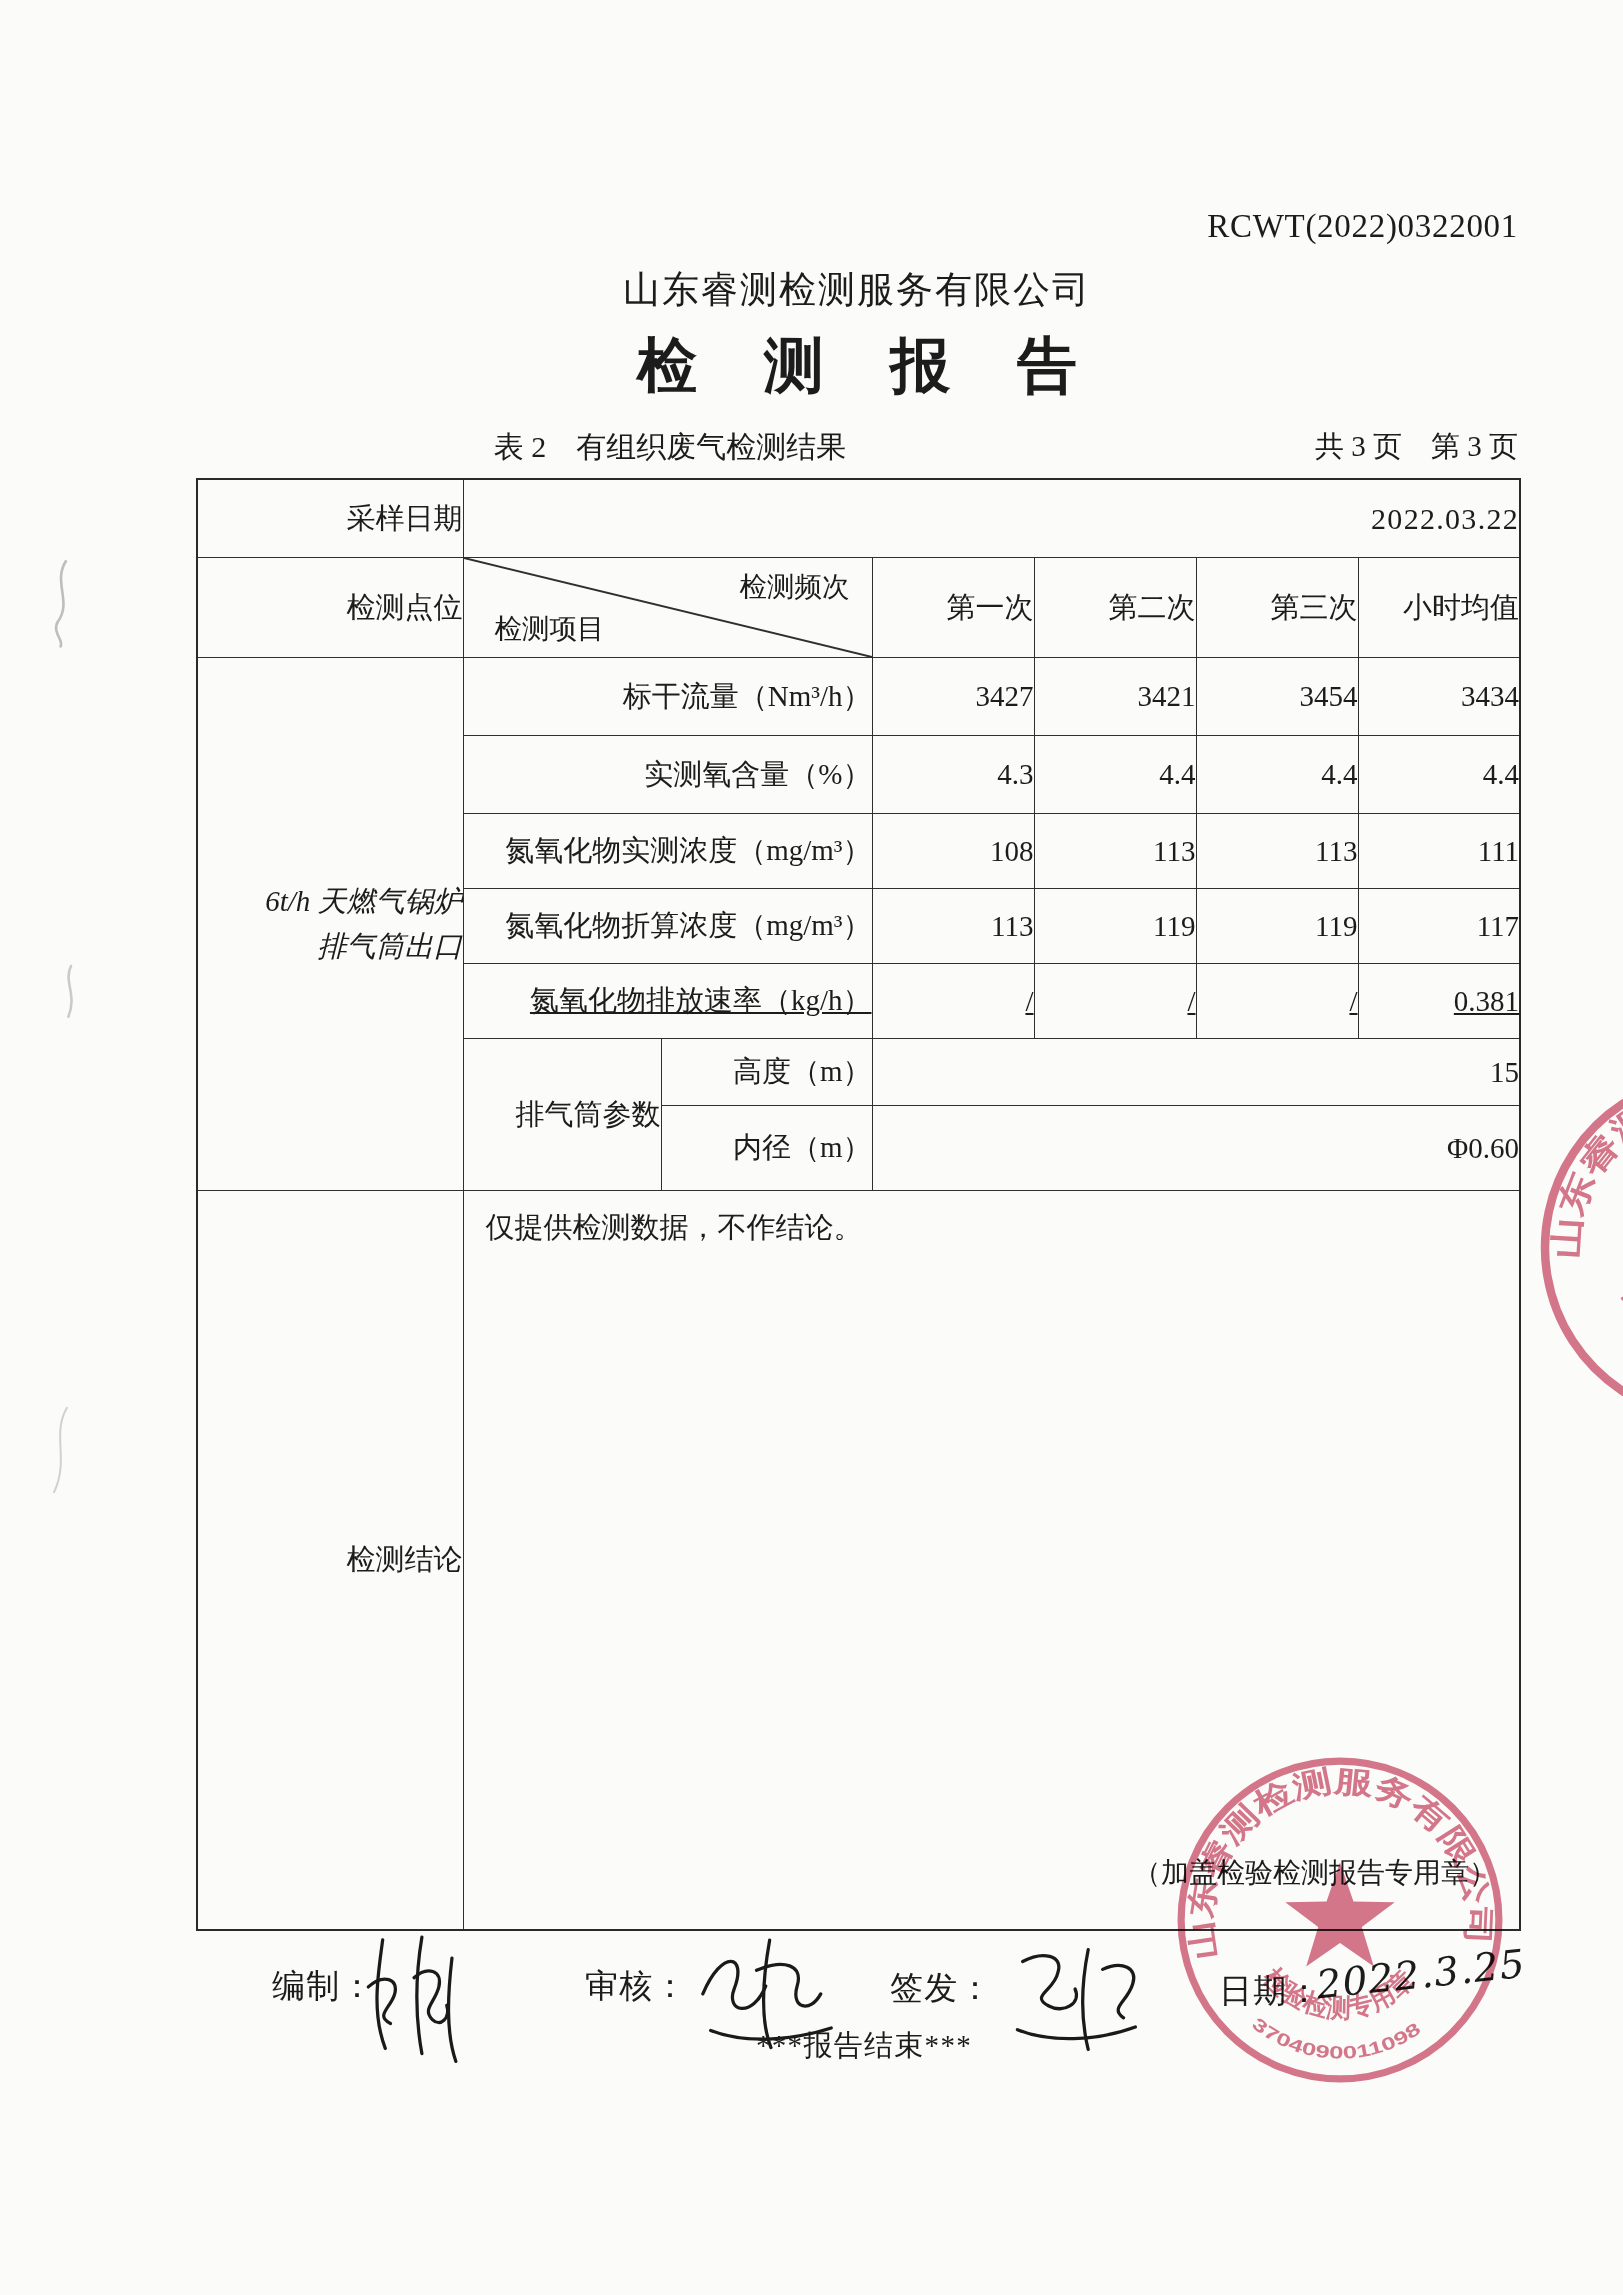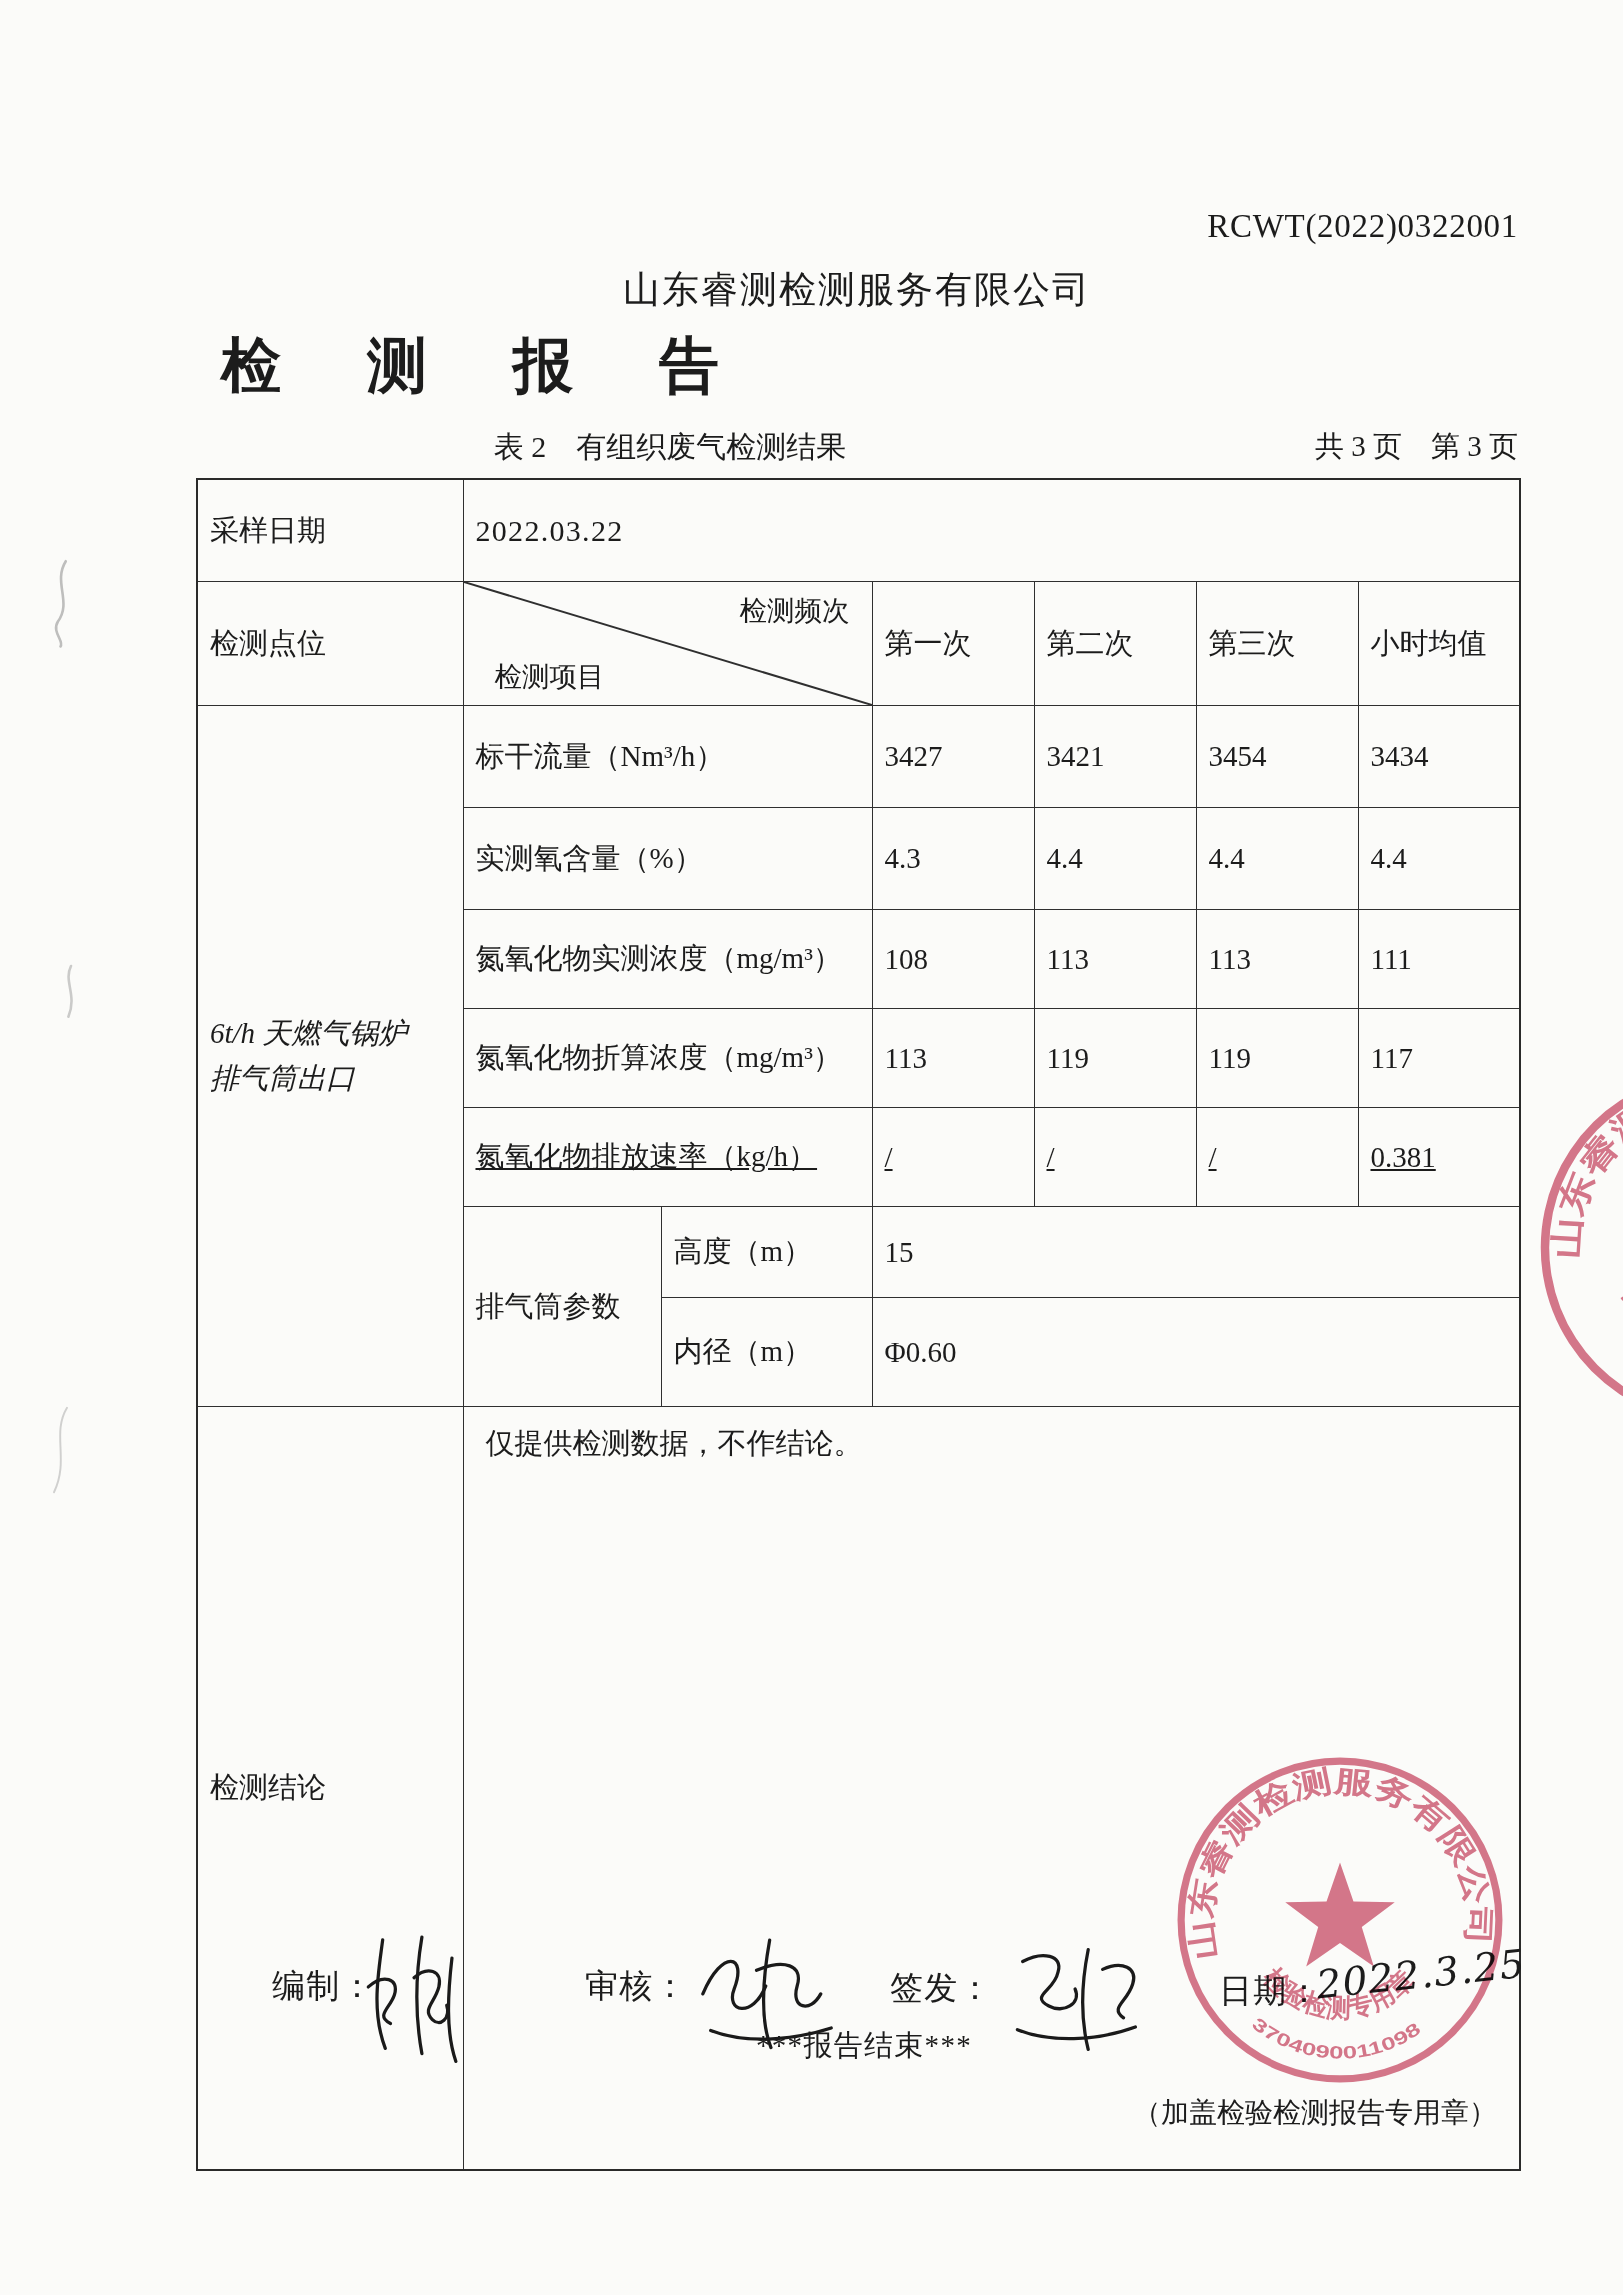--- a/index.html
+++ b/index.html
@@ -15,22 +15,22 @@
   
   .report-no{
     top:208px; right:105px; text-align:right;
     font-size:33px; letter-spacing:0.7px;
   }
   .company{
     top:265px; left:196px; width:1322px; text-align:center;
     font-size:37px; letter-spacing:2px;
   }
   .title{
-    top:326px; left:196px; width:1322px; 
-    font-family:Liberation Mono, monospace;
+    top:326px; left:196px; width:1322px; text-align:center;
+    font-family:Liberation Sans, sans-serif;
     font-weight:bold; font-size:60px; letter-spacing:25px;
     text-indent:25px;
   }
   .subtitle{
     top:427px; left:212px; width:916px; text-align:center;
     font-size:30px;
   }
   .pagination{
     top:427px; right:105px; text-align:center;
     font-size:29px;
@@ -38,22 +38,22 @@
   
   table.main-table{
     position:absolute; top:478px; left:196px;
     width:1322px; table-layout:fixed;
     border-collapse:collapse;
     border:2.6px solid #2a2a2a;
     font-size:29px;
   }
   table.main-table td{
     border:1.3px solid #2f2f2f;
-    text-align:left; vertical-align:middle;
-    padding:12px;
+    text-align:right; vertical-align:middle;
+    padding:0;
     overflow:hidden;
   }
   tr.r1 td{height:77px;}
   tr.r2 td{height:99px;}
   tr.r3 td{height:77px;}
   tr.r4 td{height:77px;}
   tr.r5 td{height:74px;}
   tr.r6 td{height:74px;}
   tr.r7 td{height:74px;text-decoration:underline;}
   tr.r8 td{height:66px;}

